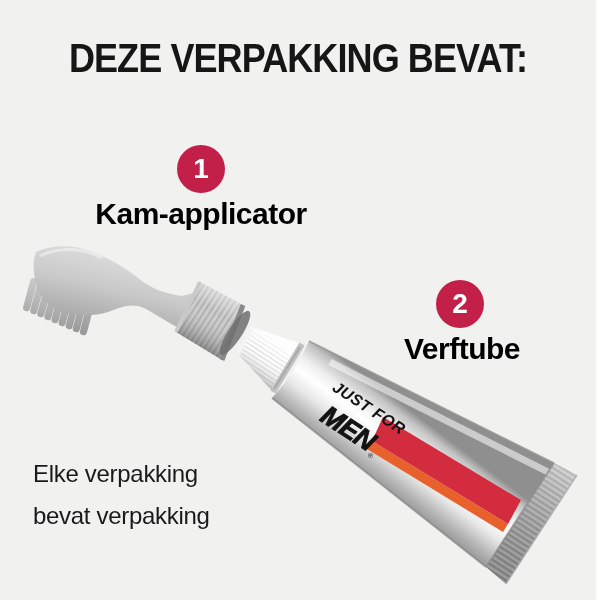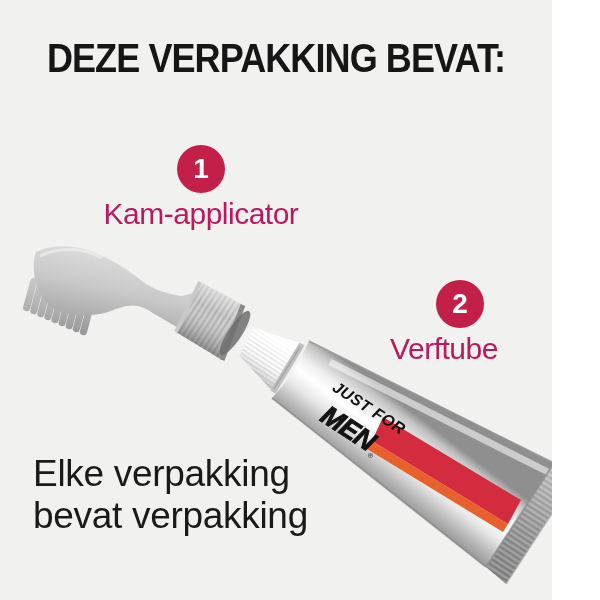--- a/index.html
+++ b/index.html
@@ -1,18 +1,18 @@
 <!DOCTYPE html>
 <html><head>
 <meta charset="utf-8">
 <style>
   html,body{margin:0;padding:0;}
   #stage{
     position:relative;
-    width:552px;height:600px;
+    width:596px;height:600px;
     background:#f1f1f0;
     overflow:hidden;
     font-family:"Liberation Sans", sans-serif;
   }
   .title{
     position:absolute;
     top:36px;left:0;right:0;
     text-align:center;
     font-size:40px;
     font-weight:700;
@@ -29,33 +29,33 @@
     background:#c22048;
     color:#ffffff;
     display:flex;align-items:center;justify-content:center;
     font-size:28px;font-weight:700;
   }
   .badge-1{left:177px;top:145px;}
   .badge-2{left:436px;top:280px;}
   .callout-label{
     position:absolute;
     text-align:center;
-    color:#be185d;
+    color:#000000;
     font-size:30px;
-    font-weight:400;
+    font-weight:700;
     letter-spacing:-.5px;
     white-space:nowrap;
   }
   .label-1{left:51px;width:300px;top:197px;}
-  .label-2{left:344px;width:200px;top:332px;}
+  .label-2{left:362px;width:200px;top:332px;}
   .footnote{
     position:absolute;
     left:33px;top:453px;
     color:#1a1a1a;
-    font-size:37px;
+    font-size:24px;
     font-weight:500;
     line-height:42px;
     letter-spacing:-.3px;
     white-space:nowrap;
   }
   .product-svg{position:absolute;left:0;top:0;}
   .brand-top{
     font-family:"Liberation Sans",sans-serif;
     font-style:italic;font-weight:700;
     font-size:16px;letter-spacing:.5px;fill:#121212;

